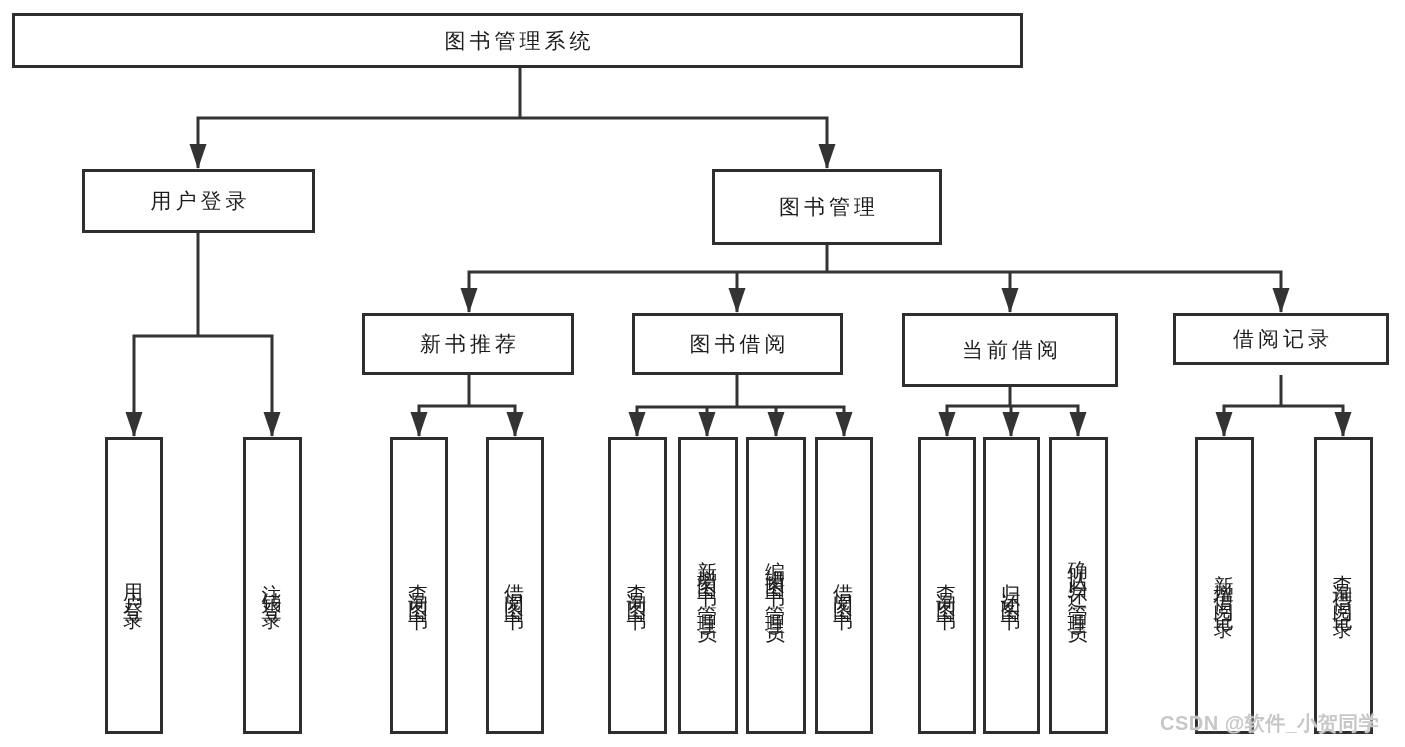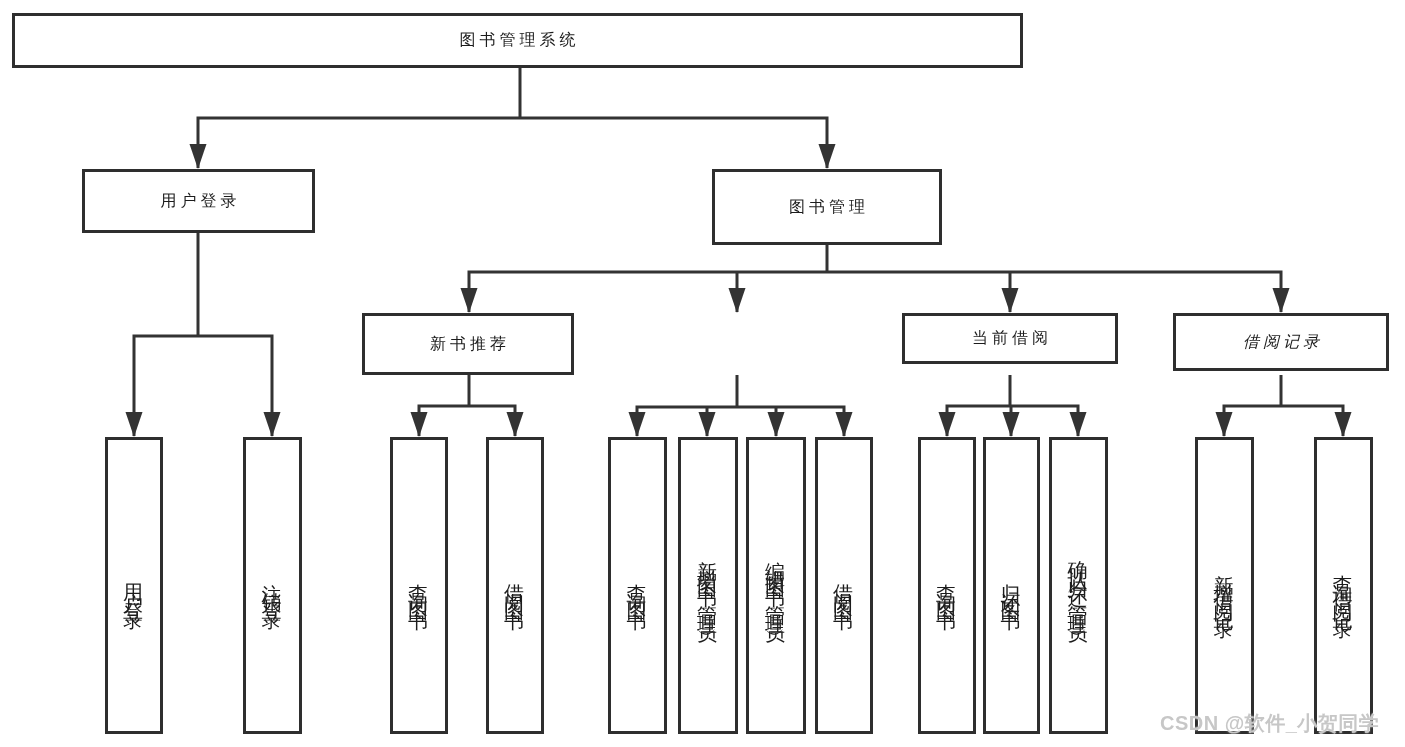--- a/index.html
+++ b/index.html
@@ -23,21 +23,21 @@
     height: 747px;
   }
   .hbox {
     position: absolute;
     box-sizing: border-box;
     background: #ffffff;
     border: 3px solid #2e2e2e;
     display: flex;
     align-items: center;
     justify-content: center;
-    font-size: 16px;
+    font-size: 21px;
     letter-spacing: 4px;
     color: #1c1c1c;
     white-space: nowrap;
     text-indent: 4px; 
   }
   .vbox {
     position: absolute;
     box-sizing: border-box;
     background: #ffffff;
     border: 3px solid #2e2e2e;
@@ -117,22 +117,23 @@
     <polygon points="1215.5,412 1232.5,412 1224,437" fill="#333333" stroke="none"></polygon>
     <polygon points="1334.5,412 1351.5,412 1343,437" fill="#333333" stroke="none"></polygon>
   </svg>
 
   <div class="hbox" style="left:12px; top:13px; width:1011px; height:55px;">图书管理系统</div>
 
   <div class="hbox" style="left:82px; top:169px; width:233px; height:64px;">用户登录</div>
   <div class="hbox" style="left:712px; top:169px; width:230px; height:76px;">图书管理</div>
 
   <div class="hbox" style="left:362px; top:313px; width:212px; height:62px;">新书推荐</div>
-  <div class="hbox" style="left:902px; top:313px; width:216px; height:51px;">当前借阅</div>
-  <div class="hbox" style="left:1173px; top:313px; width:216px; height:58px;font-style:italic;">借阅记录</div>
+  <div class="hbox" style="left:632px; top:313px; width:211px; height:62px;">图书借阅</div>
+  <div class="hbox" style="left:902px; top:313px; width:216px; height:74px;">当前借阅</div>
+  <div class="hbox" style="left:1173px; top:313px; width:216px; height:52px;">借阅记录</div>
 
   <div class="vbox" style="left:105px; width:58px;">用户登录</div>
   <div class="vbox" style="left:243px; width:59px;">注销登录</div>
 
   <div class="vbox" style="left:390px; width:58px;">查询图书</div>
   <div class="vbox" style="left:486px; width:58px;">借阅图书</div>
 
   <div class="vbox" style="left:608px; width:59px;">查询图书</div>
   <div class="vbox" style="left:678px; width:60px;">新增图书（管理员）</div>
   <div class="vbox" style="left:746px; width:60px;">编辑图书（管理员）</div>

